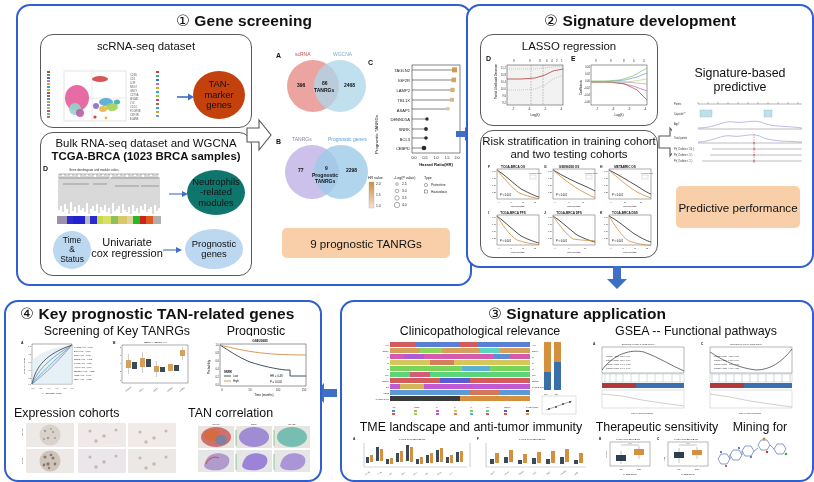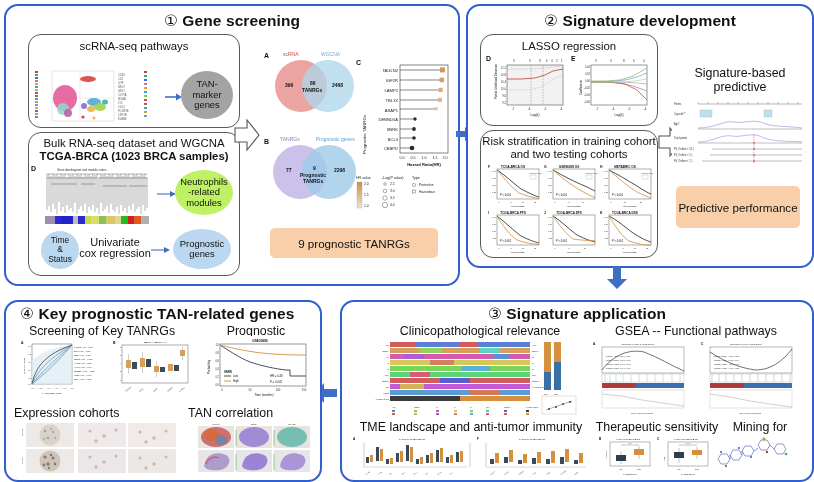--- a/index.html
+++ b/index.html
@@ -22,22 +22,22 @@
   .cap{position:absolute;font-size:12.4px;color:#111;text-align:center;line-height:14px;}
   .plab{position:absolute;font-weight:bold;font-size:7px;color:#111;}
 
   
   .orangebox{position:absolute;background:#f8cfa8;border-radius:5px;display:flex;
              align-items:center;justify-content:center;font-size:11.6px;color:#111;}
 
   
   .ellipse{position:absolute;border-radius:50%;display:flex;align-items:center;
            justify-content:center;text-align:center;font-size:9.4px;line-height:10.5px;color:#111;}
-  .ell-orange{background:#a3a3a3;}
-  .ell-blue{background:#bef264;}
+  .ell-orange{background:#c2410c;}
+  .ell-blue{background:#0f766e;}
   .ell-blue2{background:#bcd7f0;}
 
   
   .arrow-blue{position:absolute;}
   .hollow-arrow{position:absolute;}
 
   
   .fig{position:absolute;background:#fff;overflow:hidden;}
   .vlabel{position:absolute;font-size:4.4px;color:#222;transform-origin:0 0;
           transform:rotate(-90deg);white-space:nowrap;}
@@ -48,28 +48,28 @@
   .venn-num{position:absolute;font-size:5px;font-weight:bold;color:#111;white-space:nowrap;}
 
   
   svg{display:block;}
 </style>
 </head>
 <body>
 
 <div class="stage">
 
-  <div class="panel" style="left:4px;top:4px;width:452px;height:278px;">
+  <div class="panel" style="left:16px;top:4px;width:452px;height:278px;">
     <div class="panel-title" style="top:6px;">
       <span class="circnum">①</span>
       <span>Gene screening</span>
     </div>
 
     <div class="subbox" style="left:22px;top:28px;width:210px;height:92px;">
-      <div class="sub-caption" style="top:5px;">scRNA-seq pathways</div>
+      <div class="sub-caption" style="top:5px;">scRNA-seq dataset</div>
 
       <div class="fig" style="left:5px;top:33px;width:128px;height:56px;">
         <svg width="128" height="56" viewBox="0 0 128 56">
           <g opacity="0.95">
             <rect x="0" y="2" width="5" height="52" fill="#fff"></rect>
             <g>
               <rect x="1" y="3" width="3" height="2" fill="#c33"></rect>
                 <rect x="1" y="6" width="3" height="2" fill="#3a6"></rect>
               <rect x="1" y="9" width="3" height="2" fill="#36c"></rect>
                 <rect x="1" y="12" width="3" height="2" fill="#c6c"></rect>
@@ -997,21 +997,21 @@
       <polygon points="23,7 10,7 10,1 1,11 10,21 10,15 23,15" fill="#3f6fc4"></polygon>
     </svg>
   </div>
 
   <div class="panel" style="left:4px;top:300px;width:314px;height:178px;text-decoration:underline;">
     <div class="panel-title" style="top:3px;text-align:left;left:14px;">
       <span class="circnum">④</span>
       <span>Key prognostic TAN-related genes</span>
     </div>
 
-    <div class="cap" style="left:8px;top:22px;width:176px;text-align:center;">Screening of Key TANRGs</div>
+    <div class="cap" style="left:8px;top:22px;width:176px;text-align:right;">Screening of Key TANRGs</div>
 
     <div class="fig" style="left:14px;top:36px;width:172px;height:66px;">
       <svg width="172" height="66" viewBox="0 0 172 66">
         <text x="1" y="6" font-size="3.4" font-weight="bold" fill="#111" font-family="sans-serif">A</text>
         <rect x="12" y="6" width="40" height="40" fill="#fff" stroke="#333" stroke-width="0.4"></rect>
         <g fill="#dbe9f4" opacity="0.7">
             <path d="M12 46 L12 22 C22 14, 34 9, 52 7 L52 46 Z"></path>
           </g>
         <path d="M12 46 C16 28, 26 16, 52 7" stroke="#222" stroke-width="0.7" fill="none"></path>
         <path d="M12 46 C18 32, 30 20, 52 7" stroke="#3a6fb0" stroke-width="0.6" fill="none"></path>

